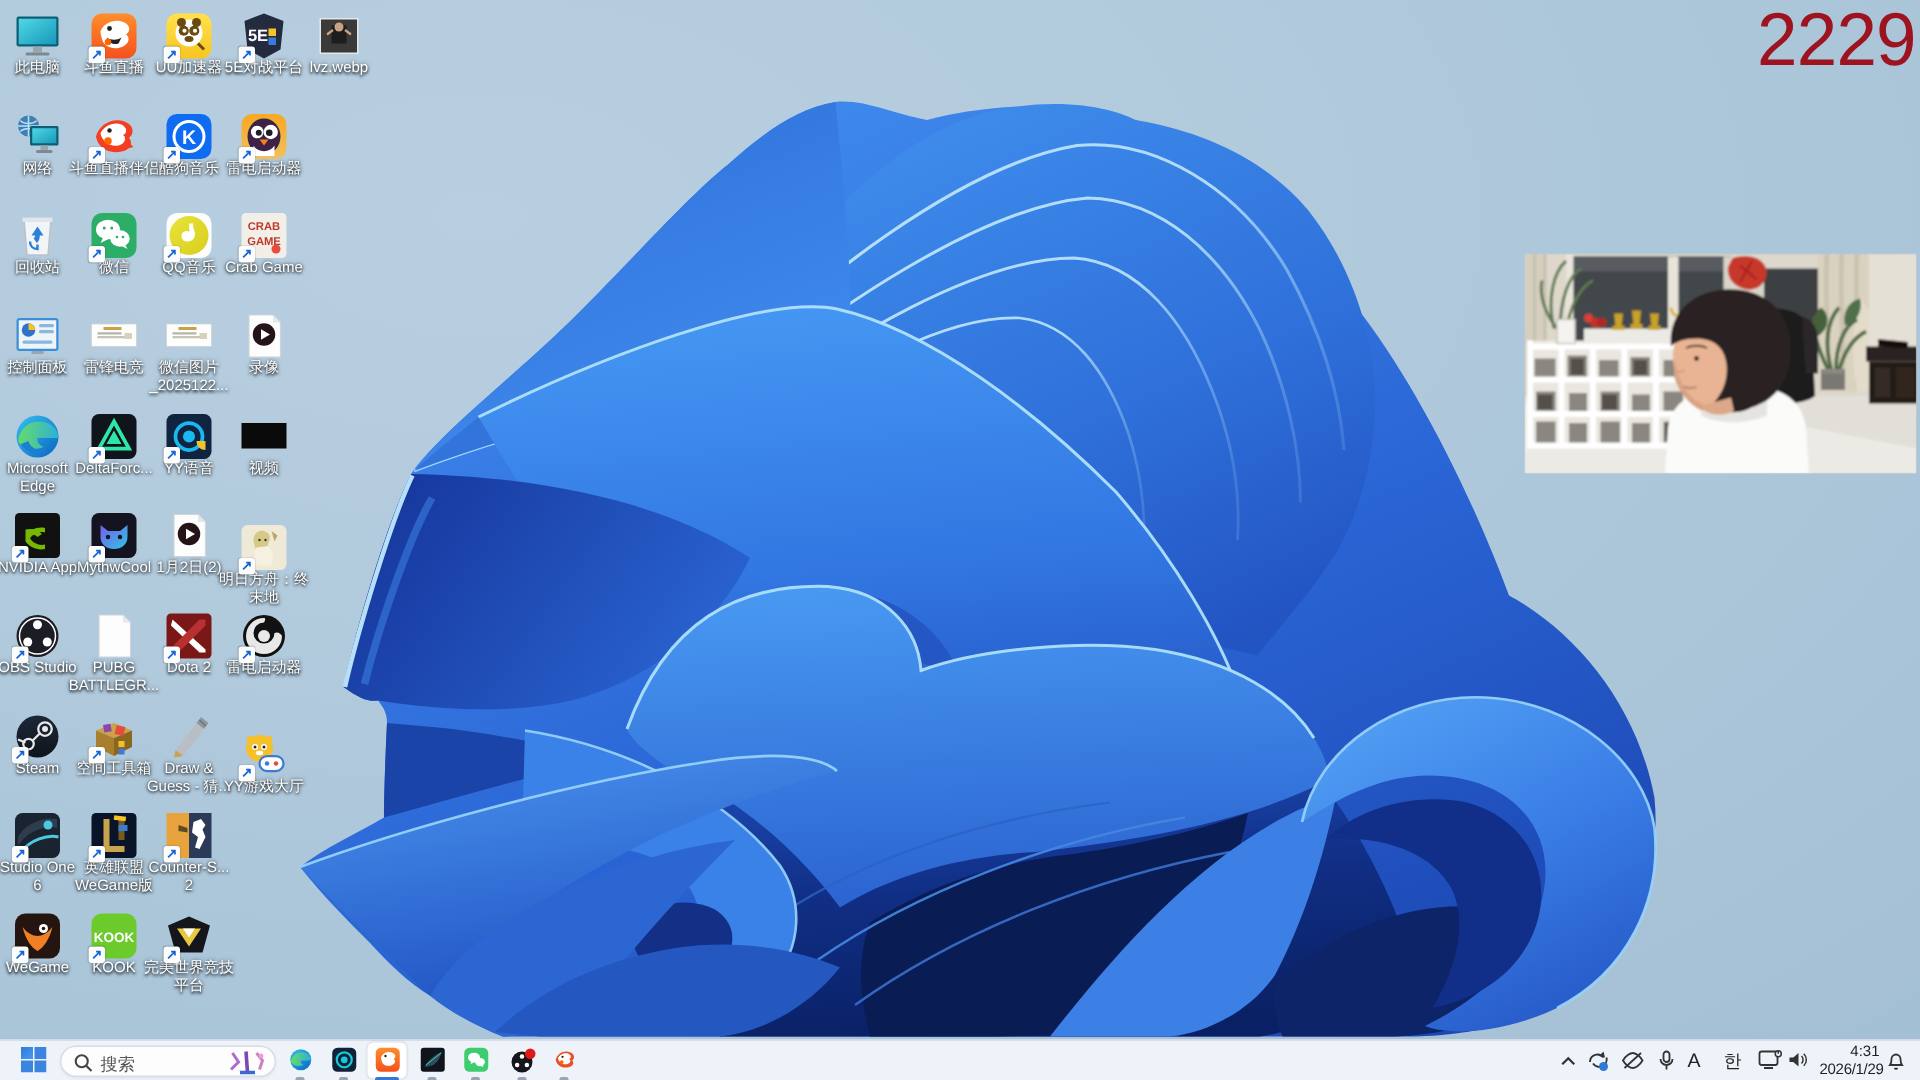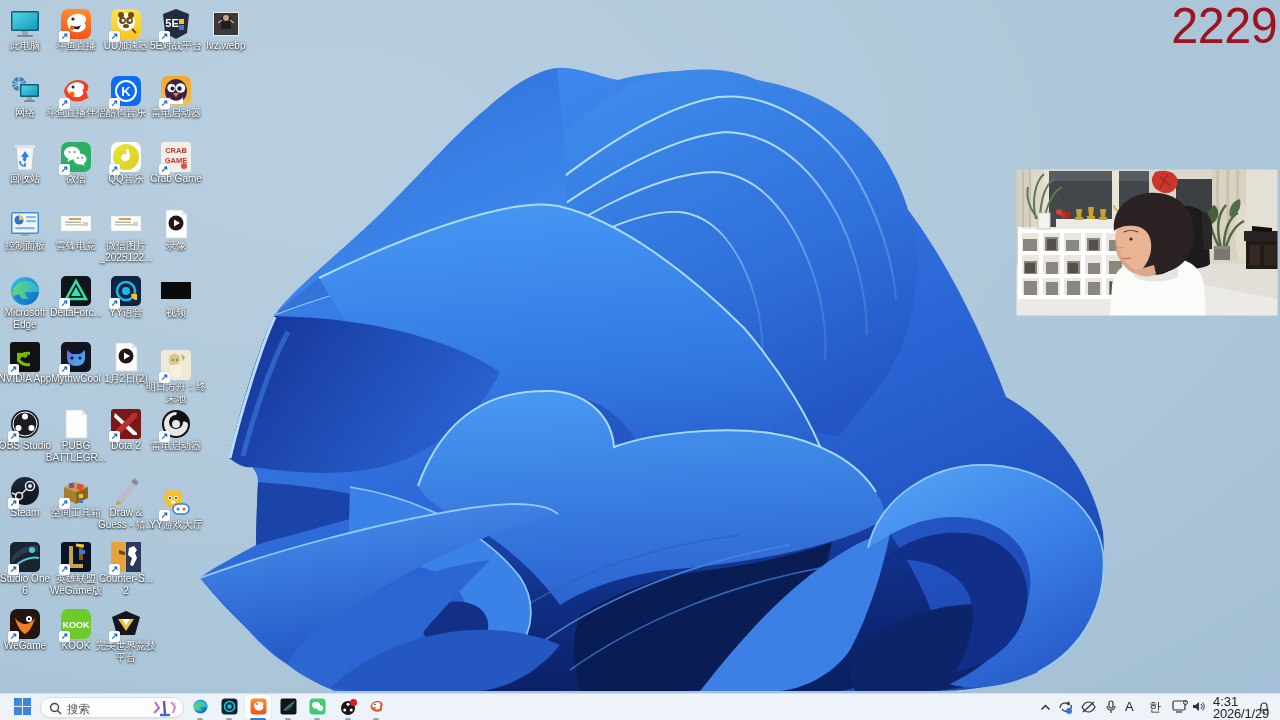--- a/index.html
+++ b/index.html
@@ -793,19 +793,19 @@
  <svg style="position:absolute;left:1172px;top:6px" width="17" height="13" viewBox="0 0 17 13">
         <rect x="1" y="1" width="12" height="9" rx="1.5" fill="none" stroke="#333" stroke-width="1.2"></rect>
         <path d="M4,12 h6" stroke="#333" stroke-width="1.2"></path>
         <circle cx="13.5" cy="2.5" r="2" fill="#eef2f9" stroke="#333" stroke-width="1"></circle>
         <path d="M13.5,2.5 v-2" stroke="#333" stroke-width="1"></path>
       </svg>
  <svg style="position:absolute;left:1192px;top:7px" width="13" height="11" viewBox="0 0 13 11">
         <path d="M1,4 h2.5 L7,1 V10 L3.5,7 H1 Z" fill="#333"></path>
         <path d="M9,3 a3.5,3.5 0 0 1 0,5 M10.5,1.5 a5.5,5.5 0 0 1 0,8" stroke="#333" stroke-width="1" fill="none"></path>
       </svg>
- <div style="position:absolute;left:1213px;top:2px;width:40px;text-align:left;font-size:13px;color:#222;line-height:11.5px">4:31<br><span style="letter-spacing:-0.2px">2026/1/29</span></div>
+ <div style="position:absolute;left:1213px;top:2px;width:40px;text-align:right;font-size:10px;color:#222;line-height:11.5px">4:31<br><span style="letter-spacing:-0.2px">2026/1/29</span></div>
  <svg style="position:absolute;left:1258px;top:7px" width="12" height="13" viewBox="0 0 12 13">
         <path d="M2,9 C2.8,8 3,6.5 3,5 a3,3 0 0 1 6,0 C9,6.5 9.2,8 10,9 Z" fill="none" stroke="#333" stroke-width="1.2"></path>
         <path d="M5,11 a1.2,1.2 0 0 0 2,0" fill="none" stroke="#333" stroke-width="1.2"></path>
       </svg>
 </div>
 </div>
 
 </body></html>

